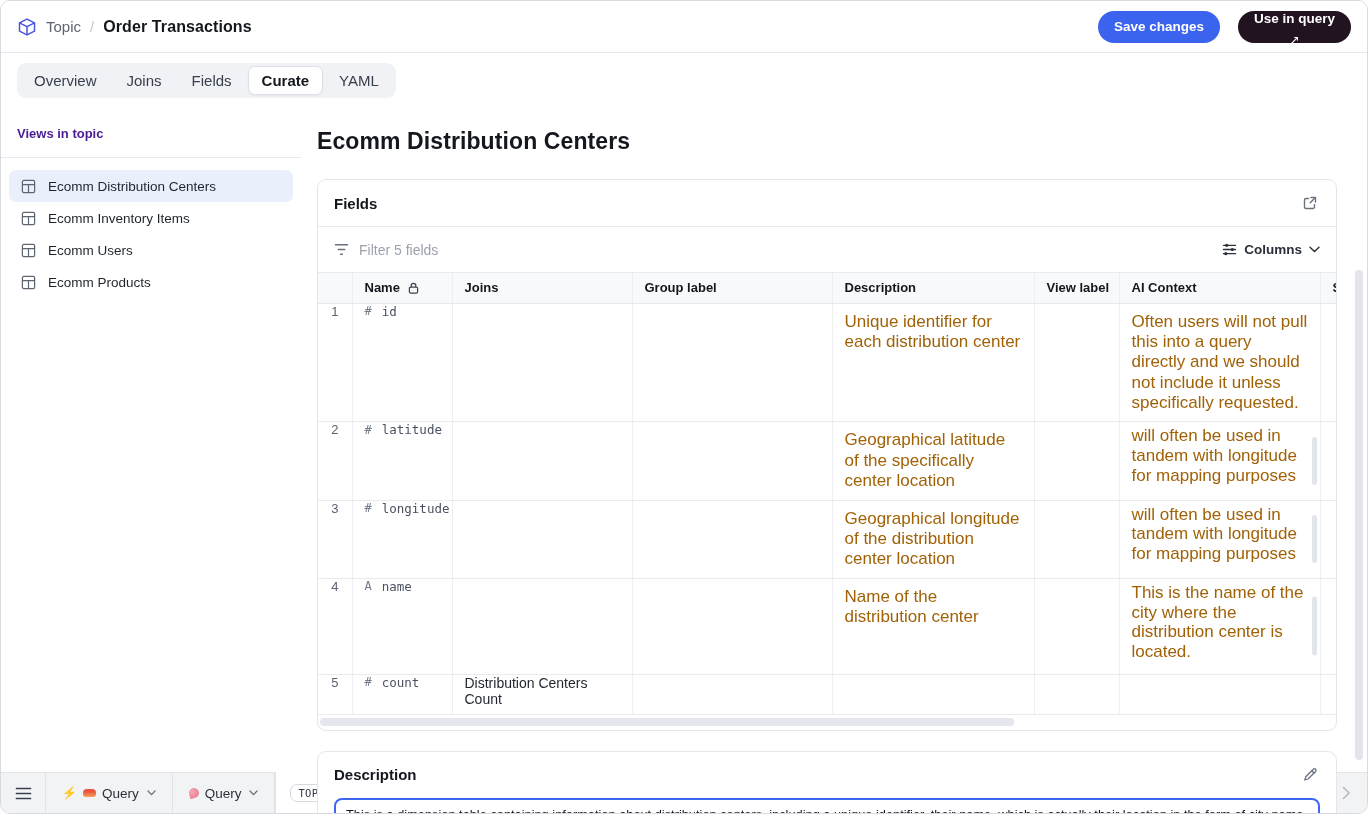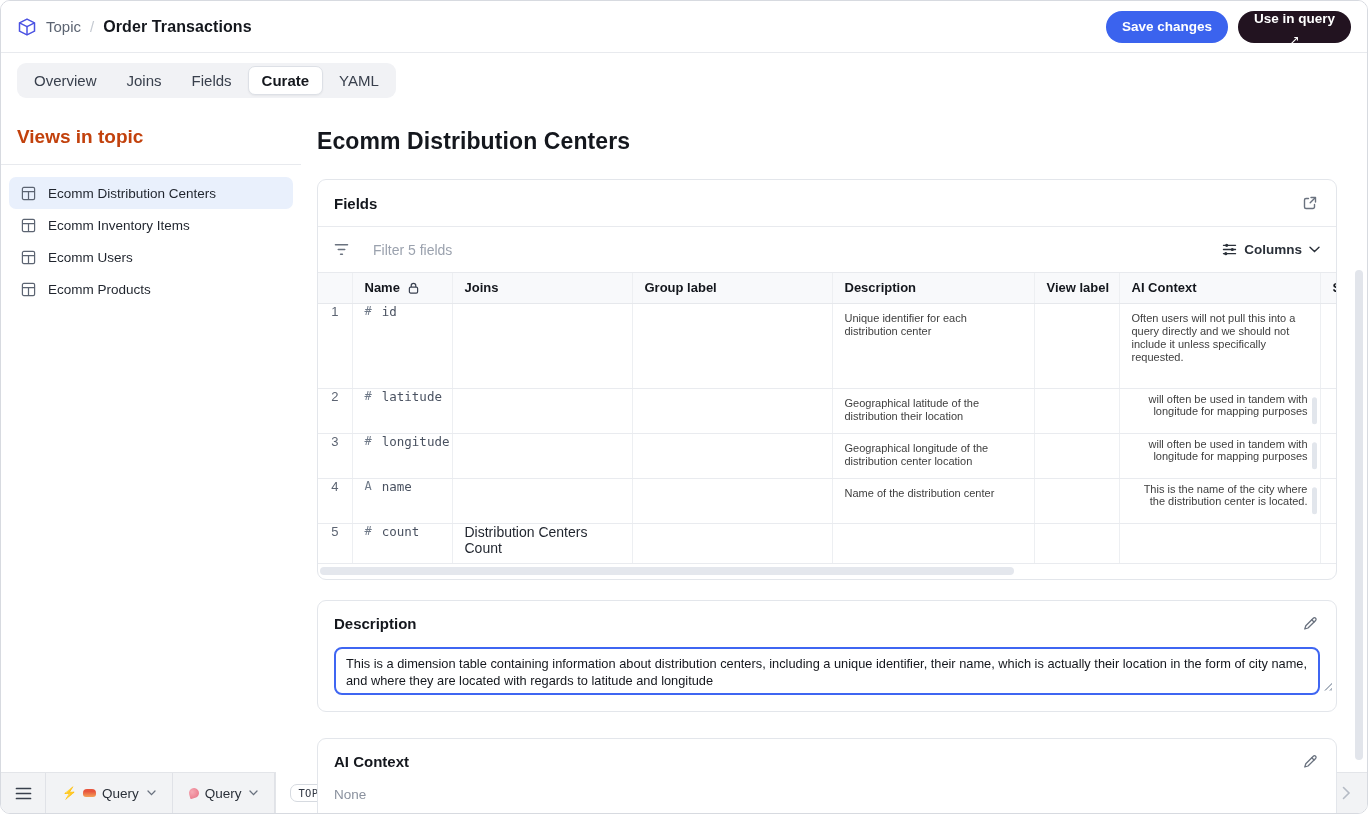--- a/index.html
+++ b/index.html
@@ -5,71 +5,71 @@
   * { margin:0; padding:0; box-sizing:border-box; }
   html,body { width:1368px; height:814px; background:#fff; font-family:"Liberation Sans",sans-serif; }
   .app { position:relative; width:1368px; height:814px; background:#fff; border:1px solid #D7DAE0; border-radius:10px; overflow:hidden; display:flex; flex-direction:column; }
 
   
   .top-header { height:52px; flex:0 0 52px; display:flex; align-items:center; justify-content:space-between; padding:0 16px; border-bottom:1px solid #E8EAEE; background:#fff; }
   .crumbs { display:flex; align-items:center; gap:9px; }
   .crumb-topic { font-size:15px; color:#5C6472; }
   .crumb-sep { font-size:15px; color:#C4C9D1; }
   .crumb-title { font-size:16px; font-weight:700; color:#14171D; letter-spacing:.1px; }
-  .header-actions { display:flex; align-items:flex-end; gap:10px; }
+  .header-actions { display:flex; align-items:flex-end; gap:18px; }
   .btn { border:none; cursor:pointer; height:32px; border-radius:16px; font-size:13.5px; font-weight:700; padding:0 16px; display:inline-flex; align-items:center; gap:7px; font-family:"Liberation Sans",sans-serif; }
   .btn-primary { background:#3B63EE; color:#fff; }
   .btn-dark { background:#221320; color:#fff;flex-direction:column; }
   .btn-dark .arrow { font-size:12px; font-weight:400; }
 
   
   .tabs-row { padding:10px 16px 10px 16px; background:#fff; }
   .tab-group { display:inline-flex; background:#F1F2F5; border-radius:9px; padding:3px; gap:2px; }
   .tab { font-size:15px; color:#39404D; padding:5px 13px; border-radius:7px; cursor:pointer; border:1px solid transparent; }
   .tab.active { background:#fff; border:1px solid #DDE0E6; font-weight:700; color:#14171D; box-shadow:0 1px 2px rgba(20,23,29,.05); }
 
   
   .body-wrap { flex:1; display:flex; min-height:0; position:relative; }
   .sidebar { width:300px; flex:0 0 300px; padding-top:18px; }
-  .sidebar-title { font-size:19px; font-weight:600; color:#c2410c; padding:0 16px 16px 16px; }
+  .sidebar-title { font-size:13px; font-weight:600; color:#4c1d95; padding:0 16px 16px 16px; }
   .sidebar-divider { height:1px; background:#E8EAEE; }
   .view-list { padding:12px 8px 0 8px; }
   .view-item { display:flex; align-items:center; gap:12px; height:32px; padding:0 12px; border-radius:7px; cursor:pointer; }
   .view-item.active { background:#E9F0FC; }
   .view-item .v-icon { color:#5C6472; display:flex; }
   .view-item .v-label { font-size:13.5px; font-weight:500; color:#1F242D; }
 
   .main { flex:1; padding:12px 30px 0 16px; min-width:0; }
   .page-title { font-size:23px; font-weight:700; color:#14171D; margin:8px 0 24px 0; letter-spacing:.1px; }
 
   .card { border:1px solid #E3E6EB; border-radius:9px; background:#fff; }
   .card-head { display:flex; align-items:center; justify-content:space-between; padding:13px 16px; }
   .card-title { font-size:15px; font-weight:700; color:#14171D; }
   .icon-btn { background:none; border:none; cursor:pointer; color:#6A727F; display:flex; padding:2px; }
 
   
   .fields-card { margin-bottom:20px; overflow:hidden; }
   .filter-row { display:flex; align-items:center; justify-content:space-between; border-top:1px solid #E8EAEE; border-bottom:1px solid #E8EAEE; padding:0 16px; height:47px; }
-  .filter-left { display:flex; align-items:center; gap:24px; flex:1; }
+  .filter-left { display:flex; align-items:center; gap:10px; flex:1; }
   .filter-input { border:none; outline:none; font-size:14px; color:#14171D; flex:1; font-family:"Liberation Sans",sans-serif; }
   .filter-input::placeholder { color:#9BA2AE; }
   .columns-btn { display:flex; align-items:center; gap:7px; background:none; border:none; cursor:pointer; font-size:13.5px; font-weight:600; color:#2A3039; font-family:"Liberation Sans",sans-serif; }
 
   table.fields { width:1020px; border-collapse:collapse; table-layout:fixed; }
   table.fields th { background:#F8F9FB; font-size:13px; font-weight:700; color:#14171D; text-align:left; height:30px; padding:0 12px; border-bottom:1px solid #E6E8EC; border-right:1px solid #EDEFF2; white-space:nowrap; overflow:hidden; }
   table.fields th.no-r { border-right:none; }
   table.fields td { border-bottom:1px solid #E9EBEF; border-right:1px solid #EDEFF2; vertical-align:top; overflow:hidden; position:relative; background:#fff; }
   table.fields td.no-r { border-right:none; }
   td.rownum { background:#F8F9FB; color:#5C6472; font-size:13px; text-align:center; vertical-align:middle; }
   td.namecell { vertical-align:middle; padding:0 12px; }
   .name-inner { display:flex; align-items:center; gap:10px; font-family:"DejaVu Sans Mono",monospace; font-size:12.5px; color:#4A5261; white-space:nowrap; }
   .type-glyph { color:#707A89; font-family:"DejaVu Sans Mono",monospace; font-size:12px; }
   td.labelcell { vertical-align:middle; padding:0 12px; font-size:14px; color:#1F242D; }
-  td.textcell { padding:8px 12px; font-size:11px; color:#404040; line-height:1.2; }
-  td.textcell.tight { padding:4px 12px 12px 12px; line-height:1.16;text-align:right; }
+  td.textcell { padding:8px 12px; font-size:17px; color:#a16207; line-height:1.2; }
+  td.textcell.tight { padding:4px 12px 12px 12px; line-height:1.16; }
   .cell-scrollbar { position:absolute; right:3px; top:50%; transform:translateY(-50%); width:5px; height:62%; border-radius:3px; background:#E2E6EC; }
   .row-h1 { height:85px; } .row-h2 { height:45px; } .row-h3 { height:45px; } .row-h4 { height:45px; } .row-h5 { height:40px; }
 
   .hscroll-zone { height:15px; position:relative; }
   .hscroll-thumb { position:absolute; left:2px; top:3px; width:694px; height:8px; border-radius:4px; background:#E4E7ED; }
 
   
   .desc-card { margin-bottom:26px; padding-bottom:16px; }
   .desc-textarea { display:block; width:calc(100% - 32px); margin:0 16px; height:48px; resize:none; border:2px solid #3F66F2; border-radius:8px; padding:6px 10px; font-size:12.8px; line-height:1.4; color:#14171D; font-family:"Liberation Sans",sans-serif; outline:none; overflow:hidden; }
   .resize-corner { position:absolute; right:20px; width:10px; height:10px; margin-top:-14px; clip-path:polygon(100% 0,100% 100%,0 100%); background:repeating-linear-gradient(135deg,#AEB6C2 0 1.5px,transparent 1.5px 4px); }
@@ -273,21 +273,21 @@
             <tr class="row-h2">
               <td class="rownum">2</td>
               <td class="namecell">
                 <span class="name-inner">
                     <span class="type-glyph">#</span>
                     <span>latitude</span>
                   </span>
               </td>
               <td class="labelcell"></td>
               <td></td>
-              <td class="textcell">Geographical latitude of the distribution their location</td>
+              <td class="textcell">Geographical latitude of the specifically center location</td>
               <td></td>
               <td class="textcell tight"><span>will often be used in tandem with longitude for mapping purposes</span><span class="cell-scrollbar"></span></td>
               <td class="no-r"></td>
             </tr>
             <tr class="row-h3">
               <td class="rownum">3</td>
               <td class="namecell">
                 <span class="name-inner">
                     <span class="type-glyph">#</span>
                     <span>longitude</span>

